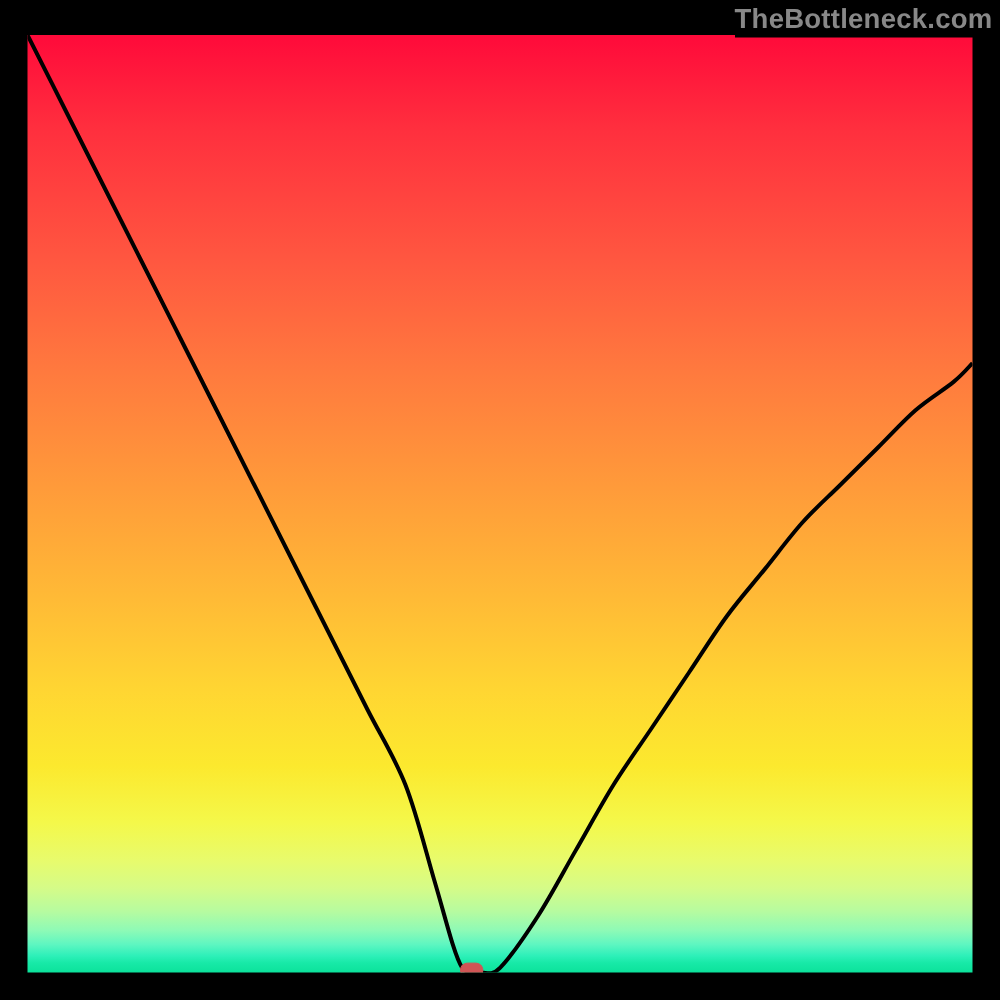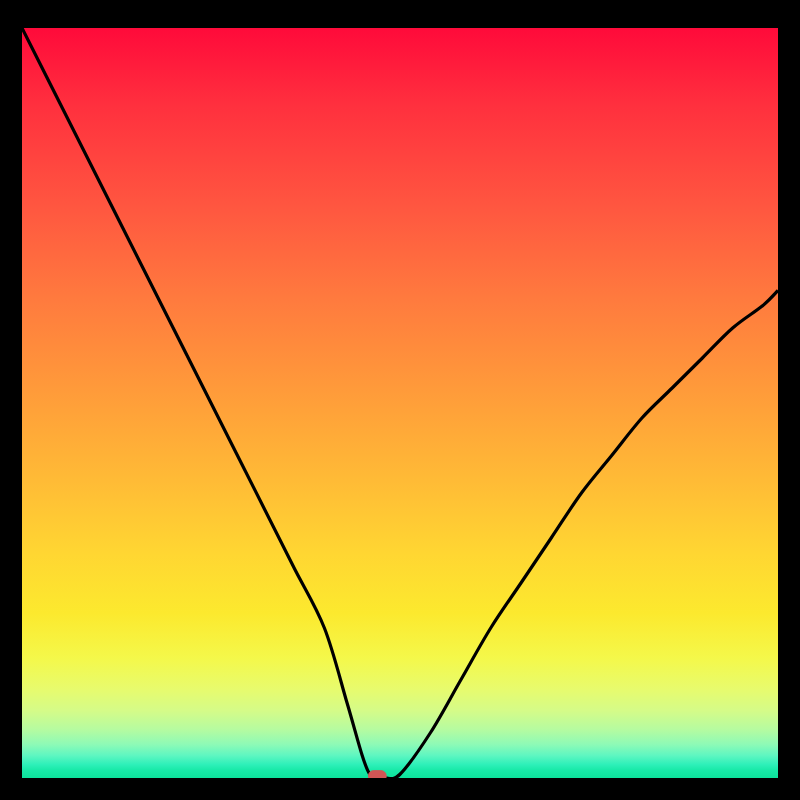--- a/index.html
+++ b/index.html
@@ -80,13 +80,14 @@
 <body>
 
 <div class="frame">
   <div class="plot-area"></div>
 
   <svg class="svg-layer" viewBox="0 0 756 750" preserveAspectRatio="none">
     <path id="curve-path" class="curve" d="M 0.00 0.00 C 5.04 10.00, 20.16 40.00, 30.24 60.00 C 40.32 80.00, 50.40 100.00, 60.48 120.00 C 70.56 140.00, 80.64 160.00, 90.72 180.00 C 100.80 200.00, 110.88 220.00, 120.96 240.00 C 131.04 260.00, 141.12 280.00, 151.20 300.00 C 161.28 320.00, 171.36 340.00, 181.44 360.00 C 191.52 380.00, 201.60 400.00, 211.68 420.00 C 221.76 440.00, 231.84 460.00, 241.92 480.00 C 252.00 500.00, 262.08 520.00, 272.16 540.00 C 282.24 560.00, 293.58 577.50, 302.40 600.00 C 311.22 622.50, 318.78 653.75, 325.08 675.00 C 331.38 696.25, 336.42 715.63, 340.20 727.50 C 343.98 739.38, 345.24 742.50, 347.76 746.25 C 350.28 750.00, 352.80 749.38, 355.32 750.00 C 357.84 750.63, 359.10 750.63, 362.88 750.00 C 366.66 749.38, 370.44 753.75, 378.00 746.25 C 385.56 738.75, 398.16 720.63, 408.24 705.00 C 418.32 689.38, 428.40 670.00, 438.48 652.50 C 448.56 635.00, 458.64 616.25, 468.72 600.00 C 478.80 583.75, 488.88 570.00, 498.96 555.00 C 509.04 540.00, 519.12 525.00, 529.20 510.00 C 539.28 495.00, 549.36 478.75, 559.44 465.00 C 569.52 451.25, 579.60 440.00, 589.68 427.50 C 599.76 415.00, 609.84 401.25, 619.92 390.00 C 630.00 378.75, 640.08 370.00, 650.16 360.00 C 660.24 350.00, 670.32 340.00, 680.40 330.00 C 690.48 320.00, 700.56 308.75, 710.64 300.00 C 720.72 291.25, 733.32 283.75, 740.88 277.50 C 748.44 271.25, 753.48 265.00, 756.00 262.50"></path>
     <rect id="marker-rect" class="marker" x="346.32" y="742.50" width="18" height="11" rx="5.5" ry="5.5"></rect>
   </svg>
 
+  <div class="watermark">TheBottleneck.com</div>
 </div>
 
 </body></html>

